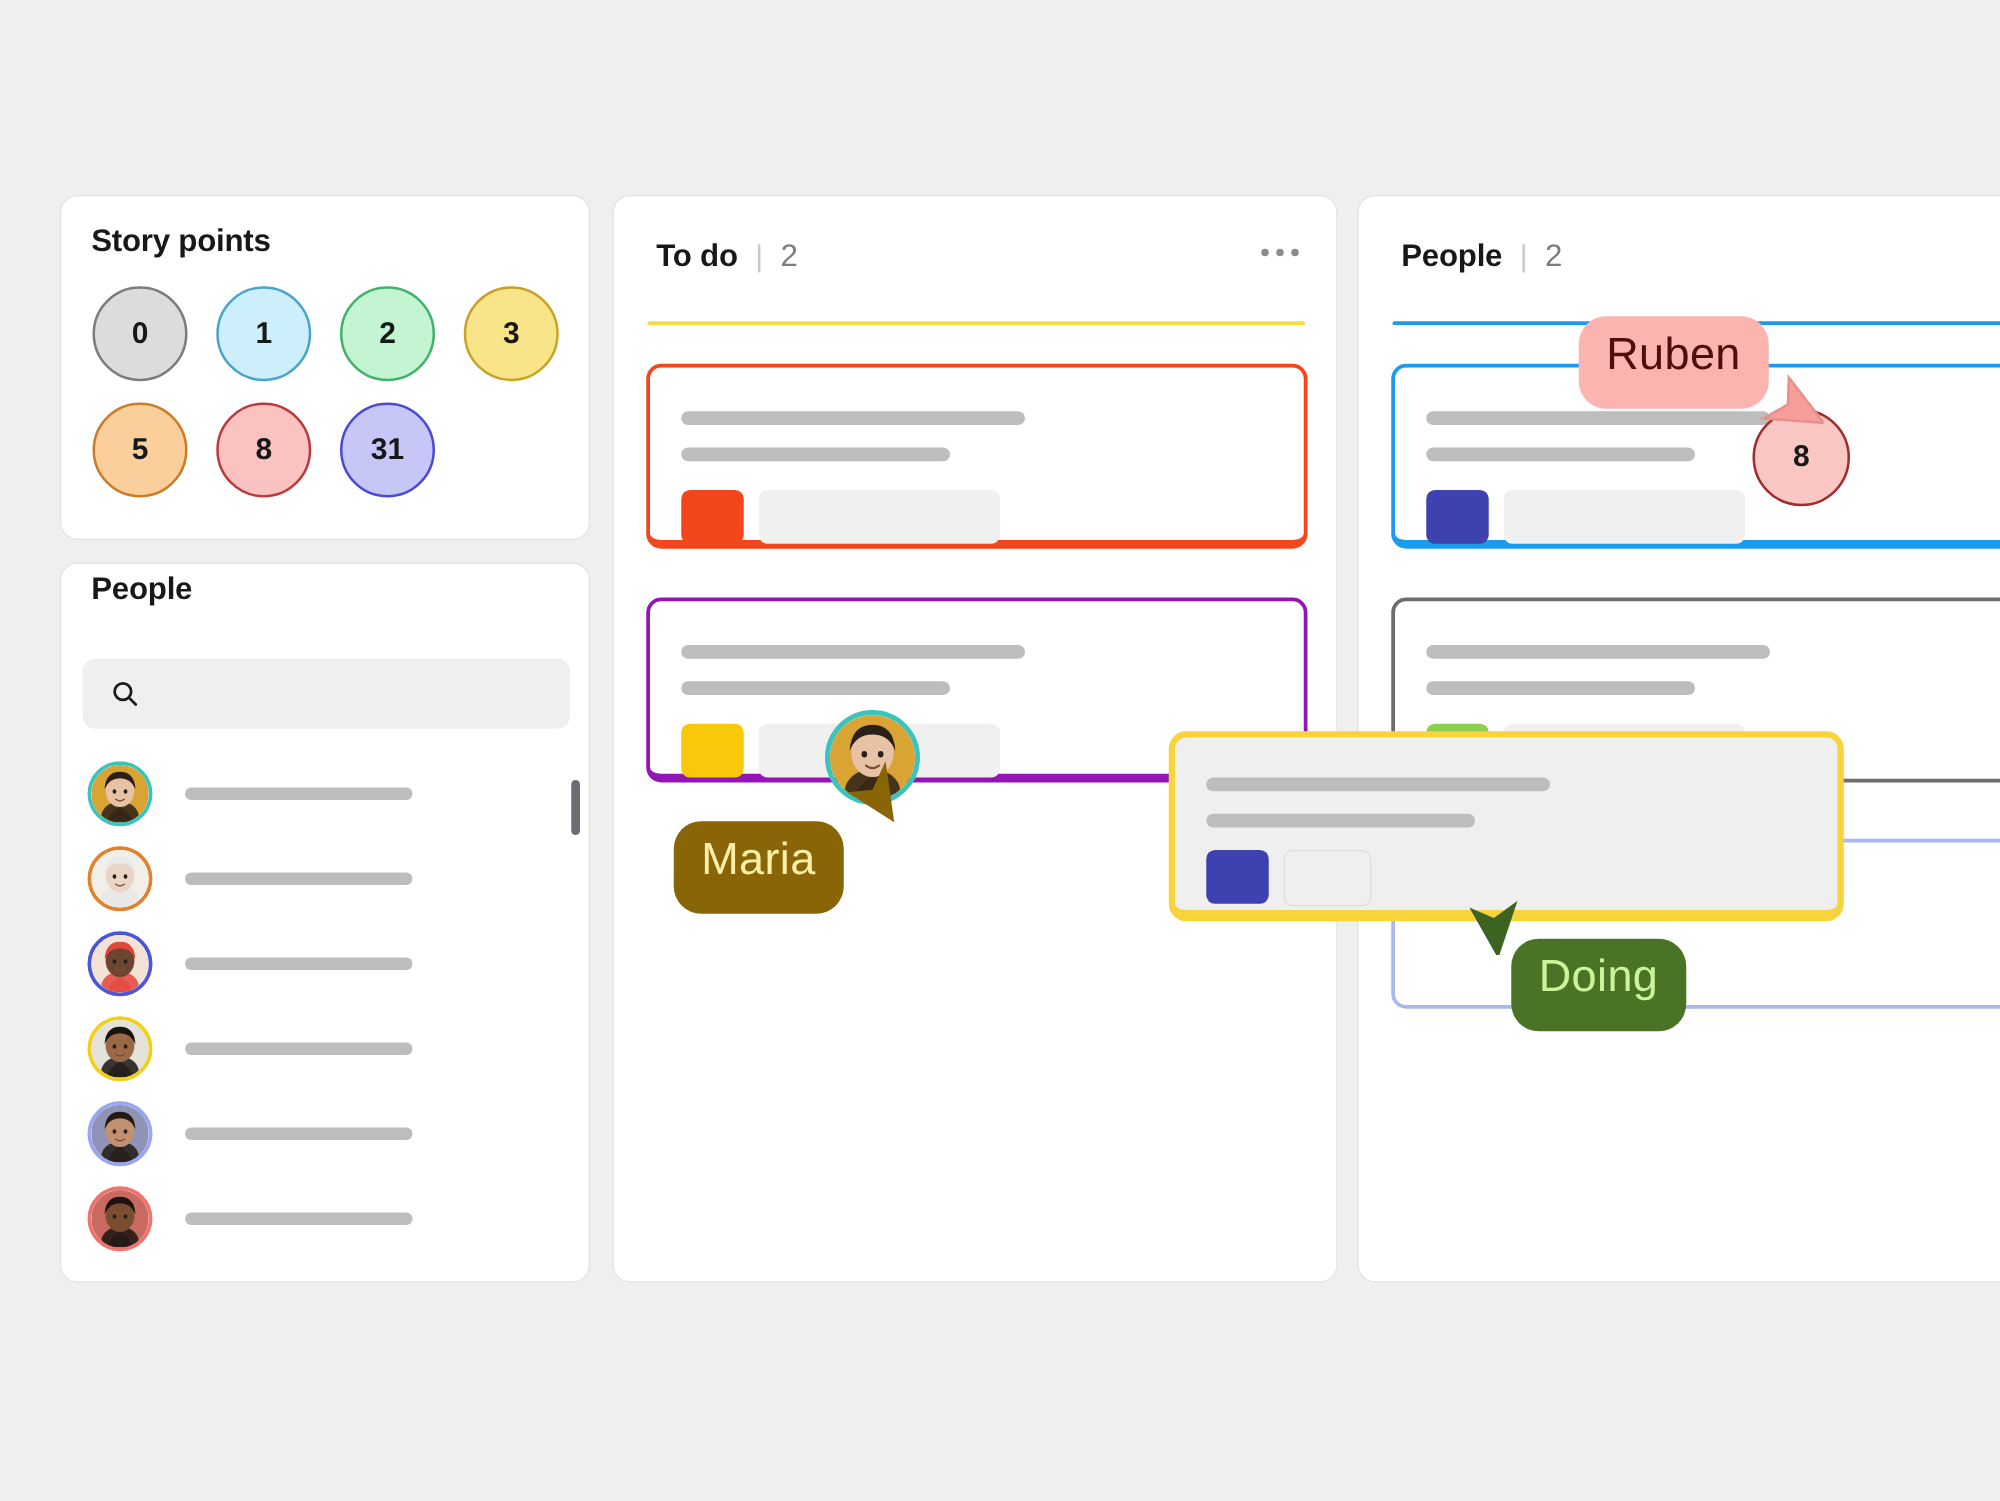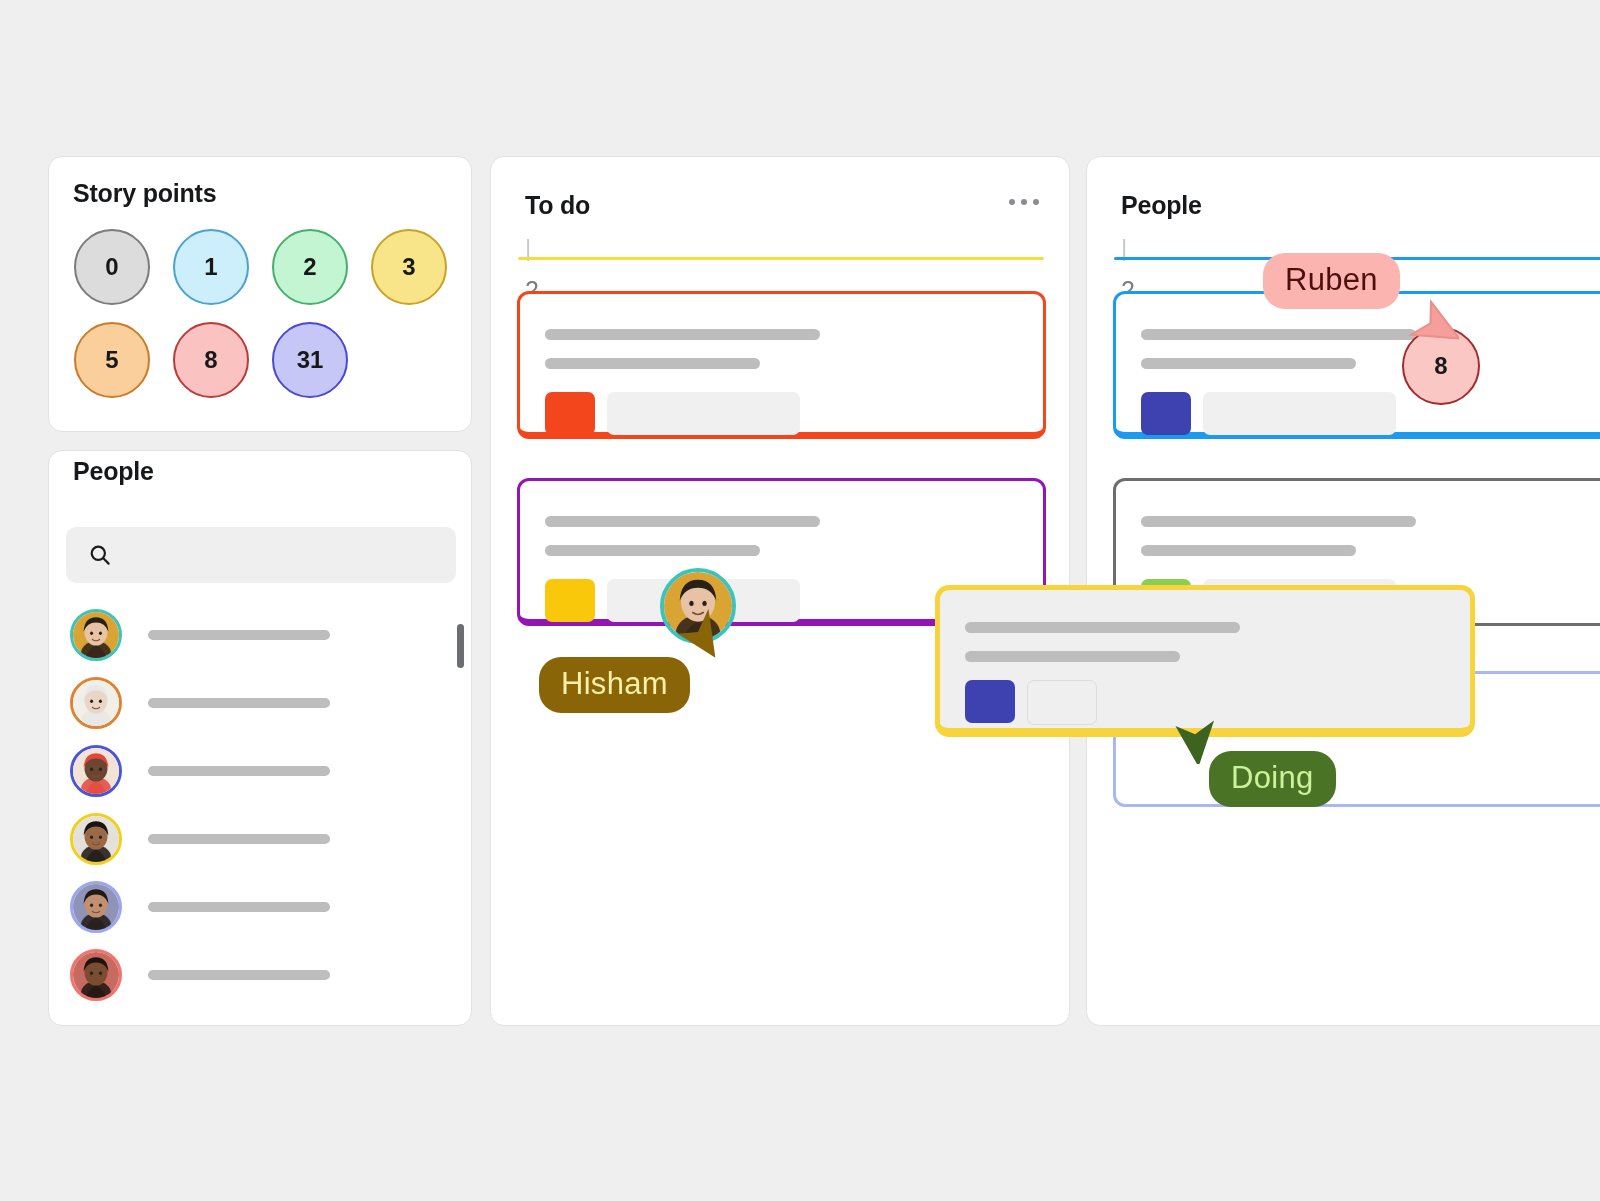--- a/index.html
+++ b/index.html
@@ -97,21 +97,21 @@
     background: #ffffff;
     border: 1px solid #e2e2e5;
     border-radius: 14px;
     box-sizing: border-box;
   }
   #col-todo  { left: 490px;  top: 156px; width: 580px; height: 870px; }
   #col-doing { left: 1086px; top: 156px; width: 580px; height: 870px; }
 
   .col-head {
     position: absolute; left: 34px; top: 34px;
-    display: flex; align-items: baseline; gap: 14px; flex-direction: column;
+    display: flex; align-items: baseline; gap: 14px;
   }
   .col-name { font-size: 25px; font-weight: bold; color: #17181a; letter-spacing: -0.2px; }
   .col-sep  { color: #c9c9cc; font-size: 24px; font-weight: 300; }
   .col-count{ font-size: 25px; color: #7b7c80; }
   .col-menu {
     position: absolute; right: 30px; top: 42px;
     display: flex; gap: 6px; cursor: pointer;
   }
   .col-menu i { width: 6px; height: 6px; border-radius: 50%; background: #8b8c90; display:block; }
   .col-rule { position: absolute; left: 27px; top: 100px; height: 3px; border-radius: 2px; }
@@ -125,22 +125,22 @@
   }
   .line { position: absolute; border-radius: 6px; background: #bdbdbd; height: 11px; }
   .tag  { position: absolute; border-radius: 7px; }
   .tag-ghost { position: absolute; border-radius: 7px; background: #f0f0f0; }
 
   
   .cursor-arrow { position: absolute; }
   .cursor-label {
     position: absolute;
     border-radius: 22px;
-    padding: 9px 22px 11px;
-    font-size: 31px;
+    padding: 9px 22px 23px;
+    font-size: 36px;
     letter-spacing: 0.3px;
     white-space: nowrap;
     box-sizing: border-box;
   }
   .badge-circle {
     position: absolute;
     border-radius: 50%;
     display: flex; align-items: center; justify-content: center;
     font-size: 24px; font-weight: bold; color: #17181a;
     box-sizing: border-box;
@@ -359,21 +359,21 @@
         <ellipse cx="31" cy="24" rx="1.7" ry="2" fill="#2a201a"></ellipse>
         <path d="M22 31 Q26 34 30 31" stroke="#7d4c38" stroke-width="1.3" fill="none" stroke-linecap="round"></path>
         <path d="M26 38 Q18 41 14 52 L38 52 Q34 41 26 38 Z" fill="#2b2018" opacity="0.6"></path>
       </svg>
     </div>
   <div class="cursor-arrow" style="left:676px; top:606px; width:46px; height:56px; z-index:31;">
     <svg viewBox="0 0 46 56" width="46" height="56">
       <path d="M4 2 L44 22 L24 26 L16 50 Z" fill="#8a6508" transform="rotate(186 23 26)"></path>
     </svg>
   </div>
-  <div class="cursor-label" id="maria-label" style="left: 539px; top: 657px; z-index: 31; background: rgb(138, 101, 8); color: rgb(248, 240, 168);">Hisham</div>
+  <div class="cursor-label" id="maria-label" style="left: 539px; top: 657px; z-index: 31; background: rgb(138, 101, 8); color: rgb(248, 240, 168);">Maria</div>
 
   <div class="badge-circle" id="ruben-badge" style="left: 1402px; top: 327px; width: 78px; height: 78px; border: 2px solid rgb(163, 43, 43); z-index: 28; background: rgb(251, 199, 197);">8</div>
   <div class="cursor-arrow" style="left:1405px; top:299px; width:54px; height:52px; z-index:29;">
     <svg viewBox="0 0 54 52" width="54" height="52">
       <path d="M6 4 L50 24 L28 28 L20 48 Z" fill="#f69e9a" stroke="#e8908c" stroke-width="2" transform="rotate(160 27 26)"></path>
     </svg>
   </div>
   <div class="cursor-label" id="ruben-label" style="left: 1263px; top: 253px; z-index: 30; background: rgb(251, 180, 176); color: rgb(78, 15, 12);">Ruben</div>
 
   <div class="drag-card" id="drag-card" style="left: 935px; top: 585px; width: 540px; height: 152px; z-index: 40; border-width: 5px 5px 9px; border-style: solid; border-color: rgb(247, 211, 60); border-image: initial; background: rgb(239, 239, 239);">

